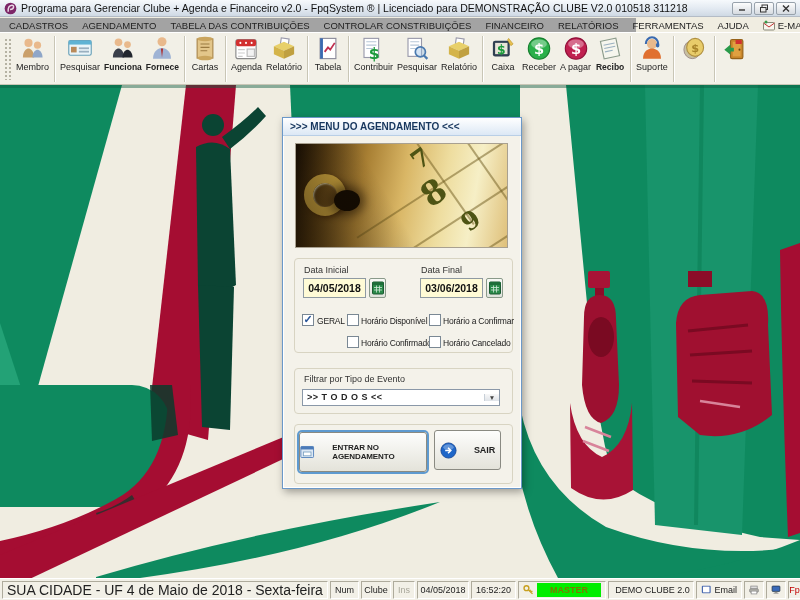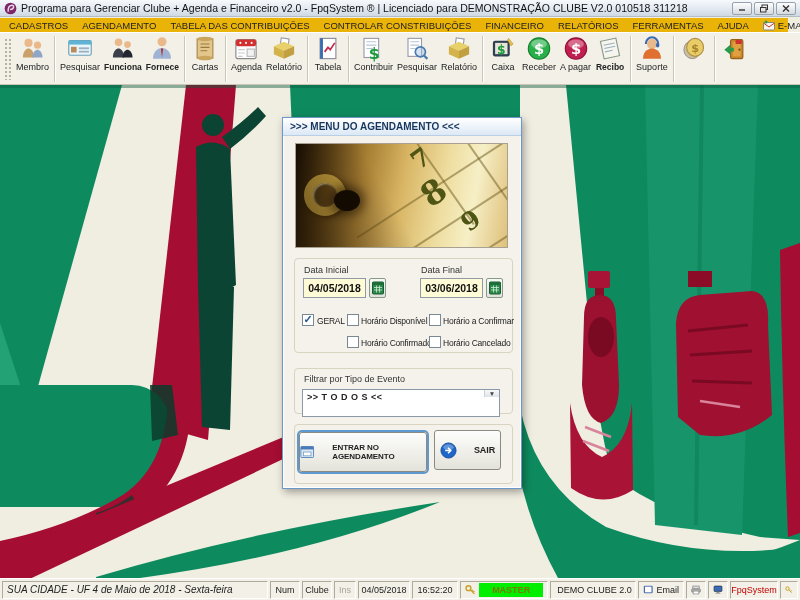--- a/index.html
+++ b/index.html
@@ -10,21 +10,21 @@
   
   .titlebar { position:absolute; left:0; top:0; width:800px; height:17px;
     background:linear-gradient(#f6f9fc,#e2e9f1 55%,#cfd9e4); border-bottom:1px solid #b4bcc6;
     display:flex; align-items:center; padding:0 4px; z-index:30; }
   .title-text { font-size:10.5px; color:#111; margin-left:4px; flex:1; white-space:nowrap; overflow:hidden; }
   .winbtns { display:flex; gap:2px; }
   .winbtn { width:20px; height:13px; background:linear-gradient(#fdfdfd,#d6dbe1); border:1px solid #98a2ac;
     border-radius:2px; display:flex; align-items:center; justify-content:center; }
 
   
-  .menubar { position:absolute; left:0; top:18px; width:788px; height:14px; background:#eab308;
+  .menubar { position:absolute; left:0; top:18px; width:636px; height:14px; background:#a3a3a3;
     display:flex; align-items:center; padding-left:2px; z-index:30; }
   .menu-item { font-size:9.5px; color:#222; padding:0 7px; display:inline-flex; align-items:center; gap:3px; white-space:nowrap; }
   .menu-item.u::first-letter { text-decoration:underline; }
 
   
   .toolbar { position:absolute; left:0; top:32px; width:800px; height:53px; background:#f2f0e7;
     border-top:1px solid #fff; border-bottom:1px solid #c9c6b6; display:flex; align-items:stretch;
     padding:1px 0 0 2px; z-index:30; }
   .grip { width:8px; margin:4px 2px; background-image:radial-gradient(#b5b2a3 1px, transparent 1.3px);
     background-size:4px 4px; }
@@ -56,37 +56,37 @@
   .grp { position:absolute; border:1px solid #d8d4c2; border-radius:4px; }
   .flabel { position:absolute; font-size:9px; color:#333; white-space:nowrap; }
   .dinput { position:absolute; height:20px; width:63px; background:#FFFBD6; border:1px solid #8f9aa2;
     font-size:10.5px; font-weight:bold; color:#111; text-align:center; line-height:18px; }
   .calbtn { position:absolute; width:17px; height:20px; background:linear-gradient(#f8faf6,#dfe3dc);
     border:1px solid #8a9a8a; border-radius:2px; display:flex; align-items:center; justify-content:center; }
   .cb { position:absolute; width:12px; height:12px; background:#fff; border:1px solid #7a8894;
     font-size:11px; line-height:10px; color:#2b579a; font-weight:bold; text-align:center; }
   .cb.checked::after { content:"✓"; position:relative; top:-1px; }
   .cblabel { position:absolute; font-size:8.5px; letter-spacing:-0.2px; color:#222; white-space:nowrap; }
-  .combo { position:absolute; left:19px; top:271px; width:198px; height:28px; background:#fff;
-    border:1px solid #8a98a8; display:flex; align-items:flex-start; }
+  .combo { position:absolute; left:19px; top:271px; width:198px; height:17px; background:#fff;
+    border:1px solid #8a98a8; display:flex; align-items:center; }
   .combo-text { flex:1; font-size:9px; font-weight:bold; color:#222; padding-left:4px; letter-spacing:.5px; line-height:15px; }
   .combo-arrow { width:15px; border-left:1px solid #c8d0d8; display:flex; align-items:center; justify-content:center;
     background:linear-gradient(#f8f8f8,#dfe3e8); font-size:6.5px; color:#444; }
   .combo-arrow::after { content:"▼"; }
   .dbtn { position:absolute; background:linear-gradient(#fdfdfc,#e4e3da); border:1px solid #8a8a82; border-radius:3px;
     display:flex; align-items:center; justify-content:center; gap:17px; }
   .dbtn.focus { box-shadow:0 0 0 2px #5e9ad0; }
   .dbtn-label { font-size:8px; font-weight:bold; color:#222; letter-spacing:-0.1px; }
 
   
   .statusbar { position:absolute; left:0; top:578px; width:800px; height:22px; background:#f2f0e7;
     border-top:1px solid #fff; display:flex; align-items:center; padding:0 2px; gap:2px; z-index:30; }
   .spanel { height:18px; border:1px solid; border-color:#aeab9c #ffffff #ffffff #aeab9c; display:flex;
     align-items:center; justify-content:center; gap:3px; font-size:9px; color:#222; padding:0 4px; white-space:nowrap; }
-  .spanel.loc { flex:1; justify-content:flex-start; font-size:10px;font-style:italic; }
+  .spanel.loc { flex:1; justify-content:flex-start; font-size:14px; }
   .dim { color:#a8a69a; }
   .master-box { background:#00EE00; color:#7a7a00; font-weight:bold; width:68px; height:14px;
     line-height:14px; text-align:center; font-size:9px; }
   .brand { color:#C00000; }
 </style>
 </head>
 <body>
 
 <div id="screen">
 

